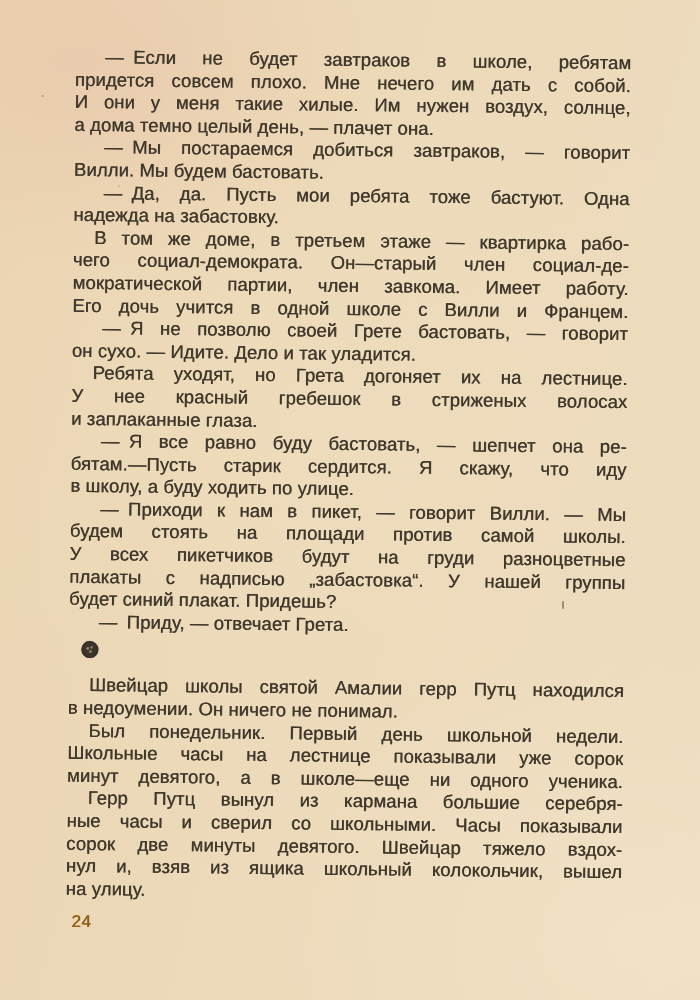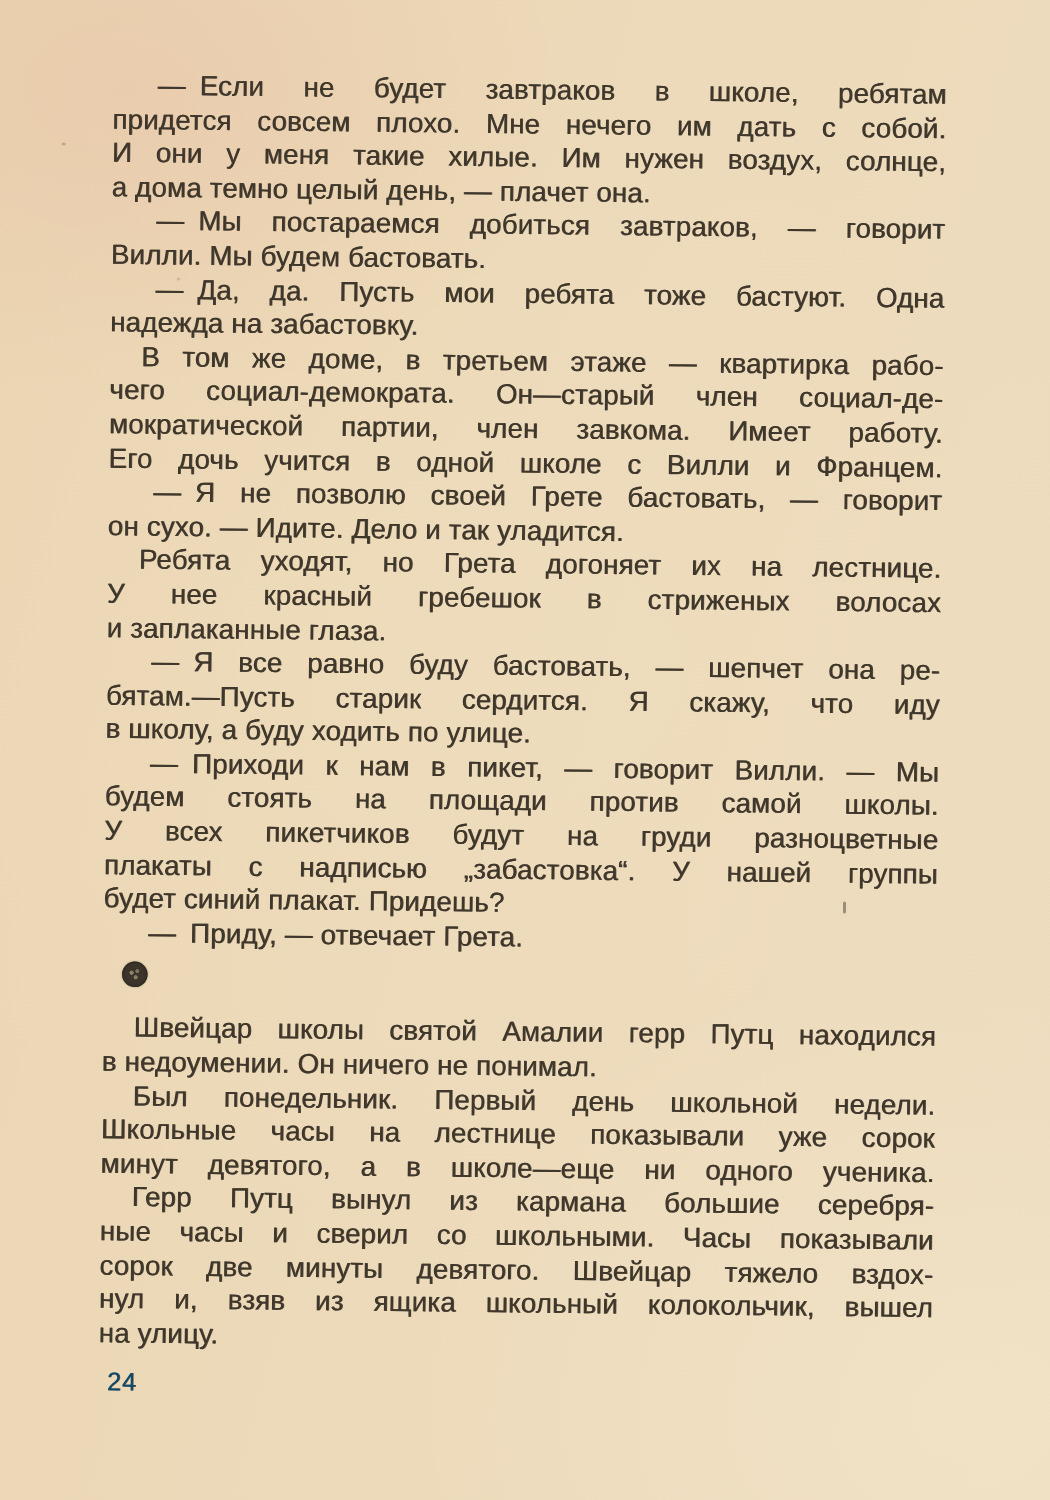--- a/index.html
+++ b/index.html
@@ -68,21 +68,21 @@
       radial-gradient(circle 1.5px at 30% 40%, rgba(214,194,160,0.55) 0 1.2px, transparent 1.6px),
       radial-gradient(circle 1.5px at 65% 30%, rgba(214,194,160,0.45) 0 1.1px, transparent 1.5px),
       radial-gradient(circle 1.5px at 55% 68%, rgba(214,194,160,0.5) 0 1.2px, transparent 1.6px);
   }
   .page-number {
     position: absolute;
     left: 6px;
     top: 866px;
     font-size: 17px;
     letter-spacing: 0.5px;
-    color: #0c4a6e;
+    color: #a16207;
   }
   .speck {
     position: absolute;
     border-radius: 50%;
     pointer-events: none;
   }
   .speck-1 { left: 41px; top: 95px; width: 3px; height: 2px; background: rgba(186,124,104,0.5); }
   .speck-2 { left: 562px; top: 601px; width: 1.5px; height: 8px; border-radius: 1px; background: rgba(90,79,65,0.55); }
   .speck-3 { left: 118px; top: 185px; width: 2px; height: 2px; background: rgba(150,120,95,0.35); }
 </style>

